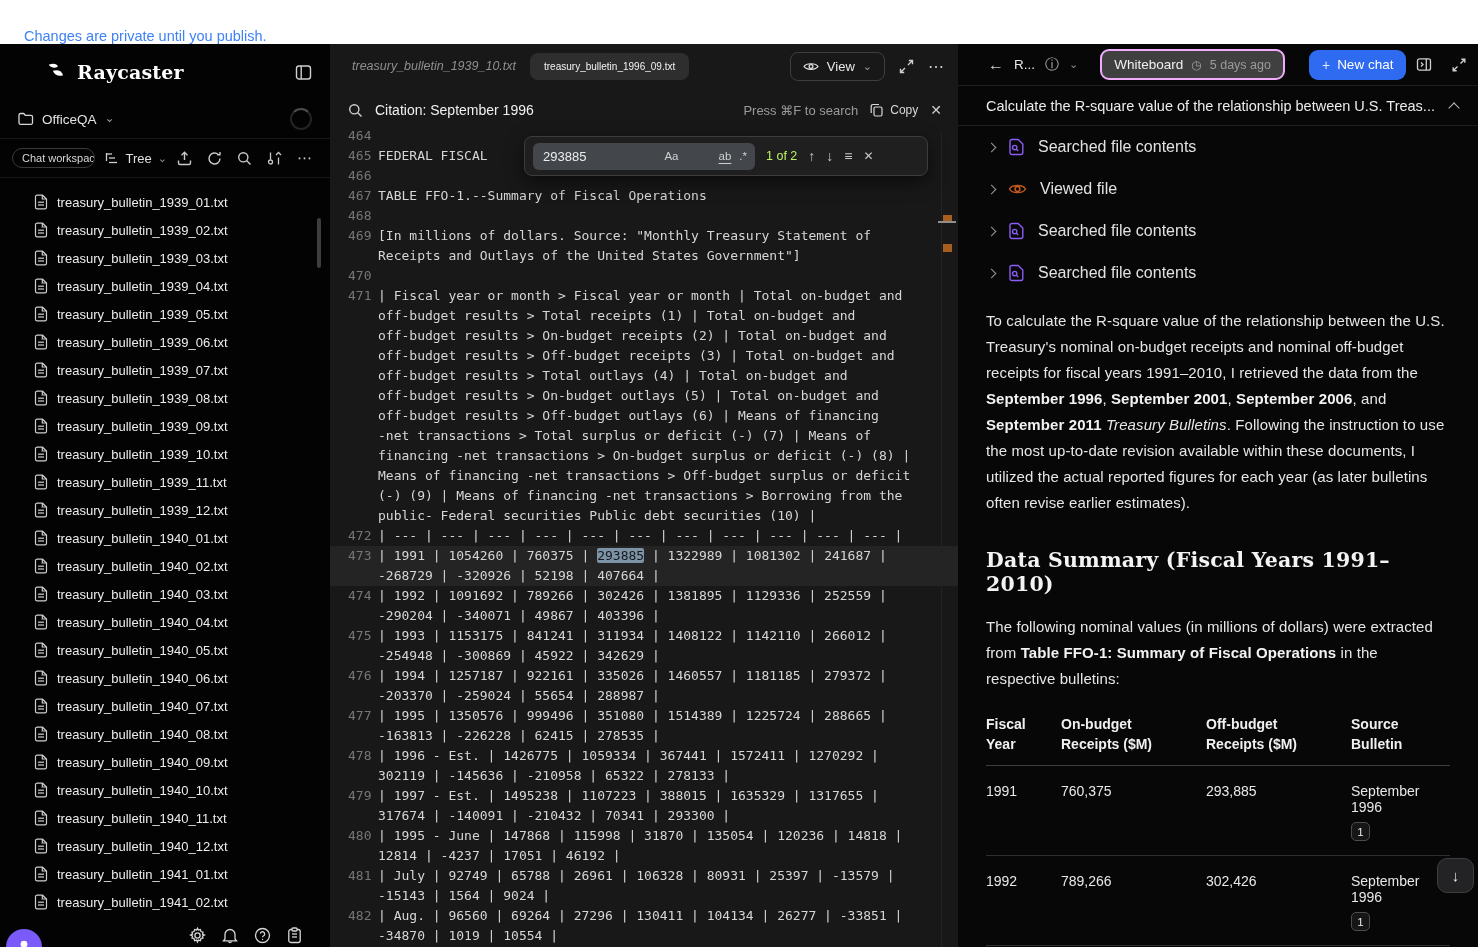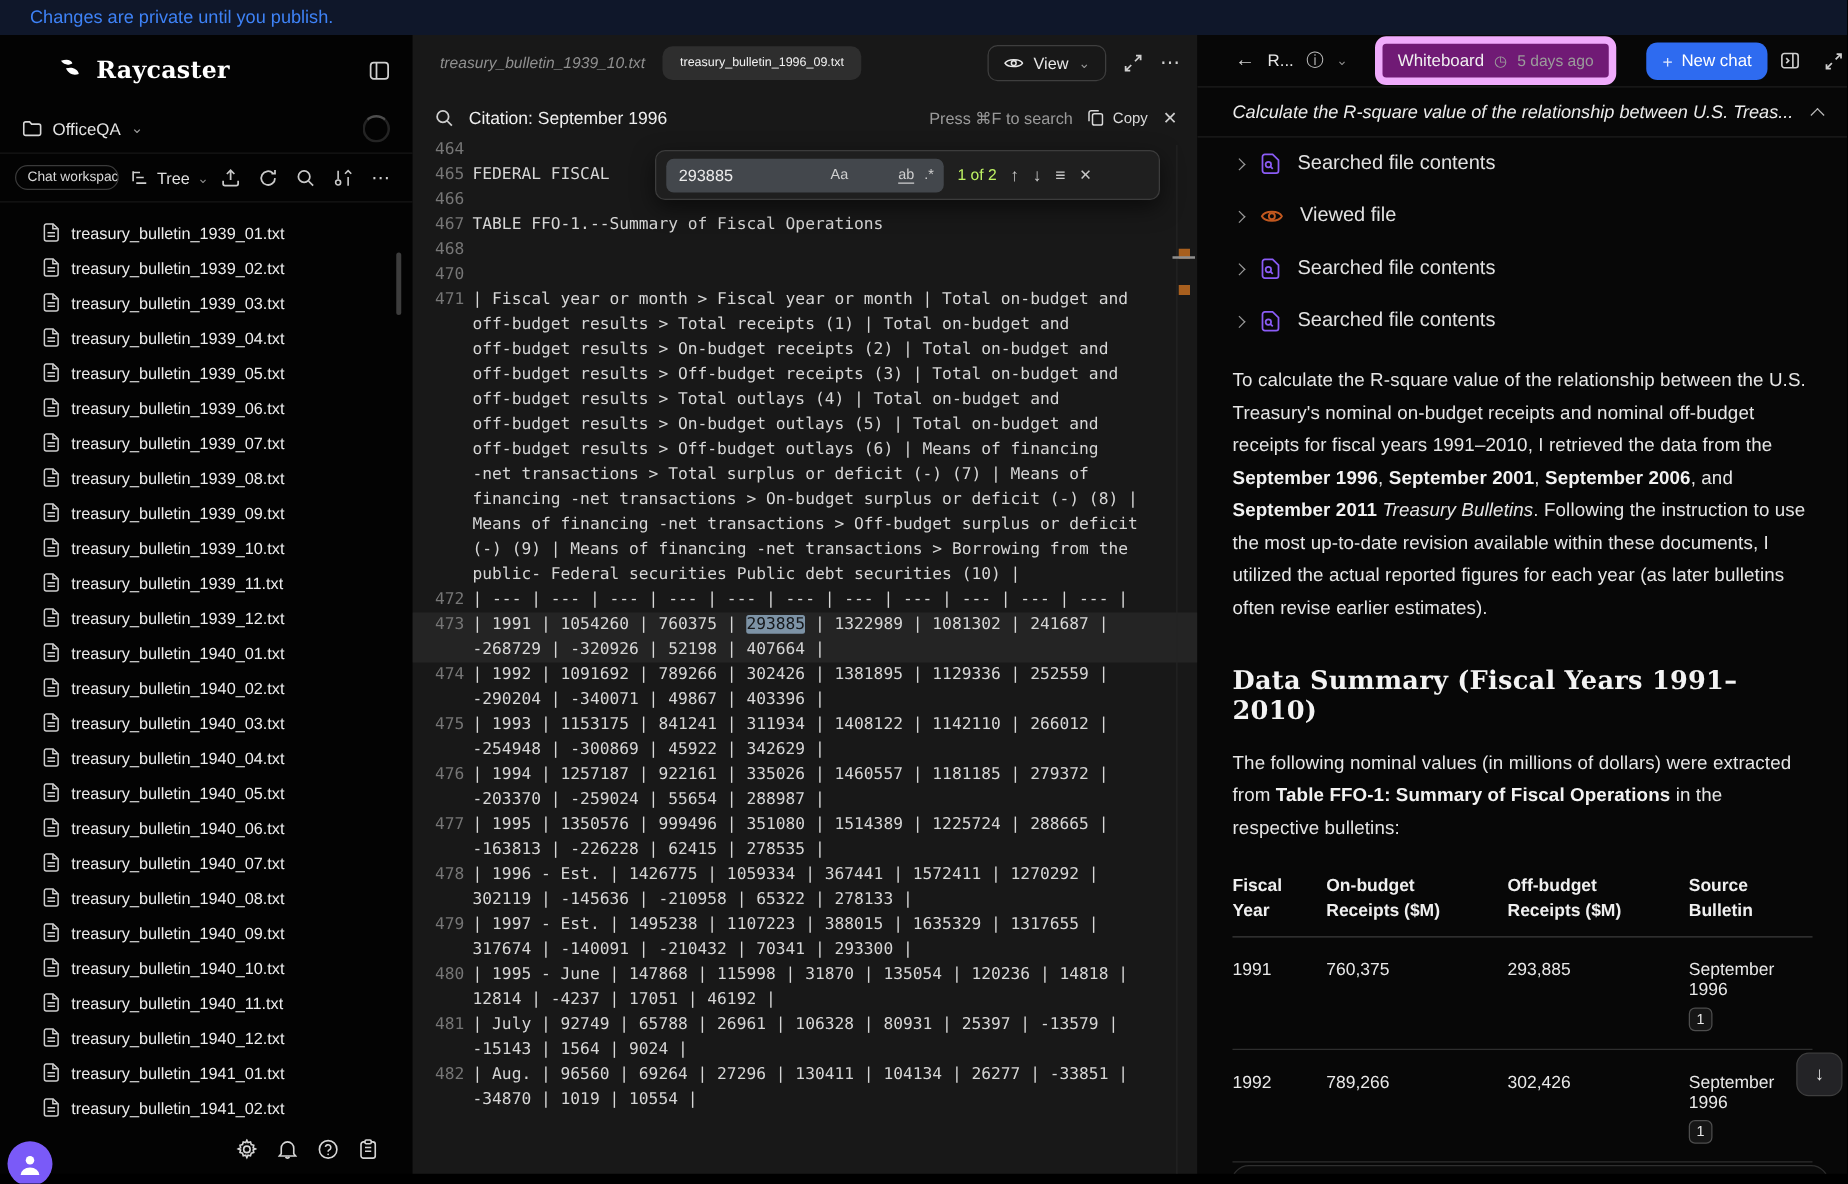--- a/index.html
+++ b/index.html
@@ -1,21 +1,21 @@
 <!DOCTYPE html>
 <html><head>
 <meta charset="utf-8">
 <style>
   * { margin:0; padding:0; box-sizing:border-box; }
   html,body { background:#000; }
   body { font-family:"Liberation Sans", sans-serif; }
   #app { position:relative; width:1478px; height:947px; overflow:hidden; background:#000; }
 
   
-  .banner { height:28px; background:#0f172a; display:flex; align-items:center; padding-left:24px; }
+  .banner { height:44px; background:#ffffff; display:flex; align-items:flex-end; padding-left:24px; }
   .banner span { color:#3e82f6; font-size:14.5px; }
 
   .main { display:flex; height:911px; }
 
   
   .sidebar { width:330px; background:#030303; display:flex; flex-direction:column; position:relative; }
   .sb-head { height:56px; display:flex; align-items:center; padding:0 18px;margin-left:28px; }
   .sb-logo { display:flex; align-items:center; gap:9px; flex:1; }
   .sb-logo .logo-mark { width:22px; height:22px; }
   .sb-logo .app-name { color:#fff; font-family:"DejaVu Serif", serif; font-weight:bold; font-size:19px; letter-spacing:.2px; }
@@ -71,29 +71,29 @@
   .ruler-mark { position:absolute; right:6px; width:9px; height:8px; background:#a85f1e; z-index:2; }
   .ruler-track { position:absolute; right:16px; top:88px; bottom:0; width:1px; background:#232323; }
 
   
   .chat-panel { width:520px; background:#070707; position:relative; display:flex; flex-direction:column; }
   .chat-head { height:42px; display:flex; align-items:center; border-bottom:1px solid #1e1e1e; padding:0 14px 0 30px; gap:10px; }
   .chat-head .back { color:#cfcfcf; font-size:16px; cursor:pointer; }
   .chat-head .crumb { color:#e6e6e6; font-size:13.5px; }
   .chat-head .info { color:#b9b9b9; font-size:14px; cursor:pointer; }
   .chat-head .chev { color:#909090; font-size:11px; cursor:pointer; }
-  .session-pill { margin-left:12px; display:flex; align-items:center; gap:8px; border:6px solid #f0abfc; background:#701a75; border-radius:9px; padding:6px 12px; cursor:pointer; }
+  .session-pill { margin-left:12px; display:flex; align-items:center; gap:8px; border:2px solid #f0abfc; background:#404040; border-radius:9px; padding:6px 12px; cursor:pointer; }
   .session-pill .name { color:#f0f0f0; font-size:13.5px; }
   .session-pill .clock { color:#9b9b9b; font-size:12px; }
   .session-pill .time { color:#9b9b9b; font-size:12.5px; white-space:nowrap; }
   .newchat-btn { margin-left:14px; background:#2e6bf0; color:#fff; border-radius:9px; padding:7px 13px; font-size:13.5px; display:flex; align-items:center; gap:7px; cursor:pointer; white-space:nowrap; }
   .newchat-btn .plus { font-size:14px; color:#dfe8ff; }
   .chat-head .tail { margin-left:auto; display:flex; align-items:center; gap:20px; color:#cfcfcf; }
 
-  .question-row { height:40px; display:flex; align-items:center; border-bottom:1px solid #1e1e1e; padding:0 20px 0 28px; gap:10px;font-style:italic; }
+  .question-row { height:40px; display:flex; align-items:center; border-bottom:1px solid #1e1e1e; padding:0 20px 0 28px; gap:10px; }
   .question-row .q { color:#ececec; font-size:14.5px; flex:1; white-space:nowrap; overflow:hidden; }
   .chev-up { width:8px; height:8px; border-left:1.6px solid #bbb; border-top:1.6px solid #bbb; transform:rotate(45deg); margin-top:4px; }
   .chev-right { width:7px; height:7px; border-right:1.6px solid #9a9a9a; border-top:1.6px solid #9a9a9a; transform:rotate(45deg); flex:none; }
 
   .chat-body { position:relative; flex:1; overflow:hidden; }
   .tools { padding:0 0 0 30px; }
   .tool-row { height:42px; display:flex; align-items:center; gap:13px; cursor:pointer; }
   .tool-row .lbl { color:#e2e2e2; font-size:16px; }
   .tool-row svg { flex:none; }
 
@@ -584,20 +584,27 @@
           <div class="ed-line">
             <div class="gutter">467</div>
             <div class="txtcol">
               <div>TABLE FFO-1.--Summary of Fiscal Operations</div>
             </div>
           </div>
           <div class="ed-line">
             <div class="gutter">468</div>
             <div class="txtcol">
               <div> </div>
+            </div>
+          </div>
+          <div class="ed-line">
+            <div class="gutter">469</div>
+            <div class="txtcol">
+              <div>[In millions of dollars. Source: "Monthly Treasury Statement of</div>
+              <div>Receipts and Outlays of the United States Government"]</div>
             </div>
           </div>
           <div class="ed-line">
             <div class="gutter">470</div>
             <div class="txtcol">
               <div> </div>
             </div>
           </div>
           <div class="ed-line">
             <div class="gutter">471</div>

